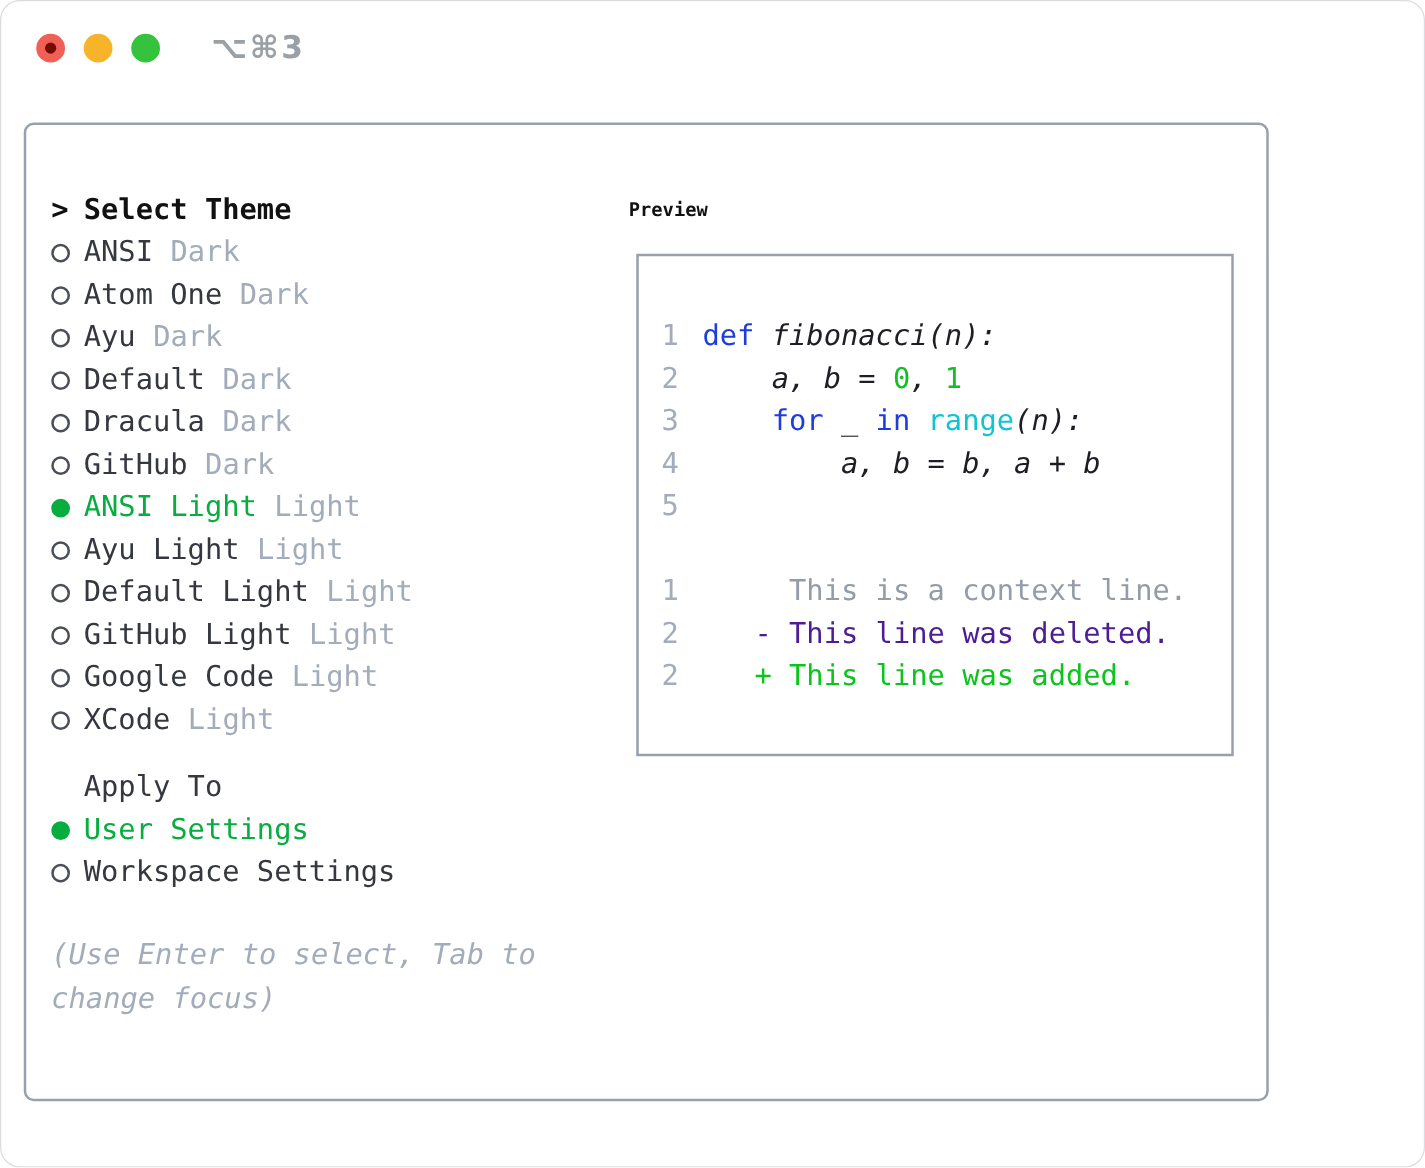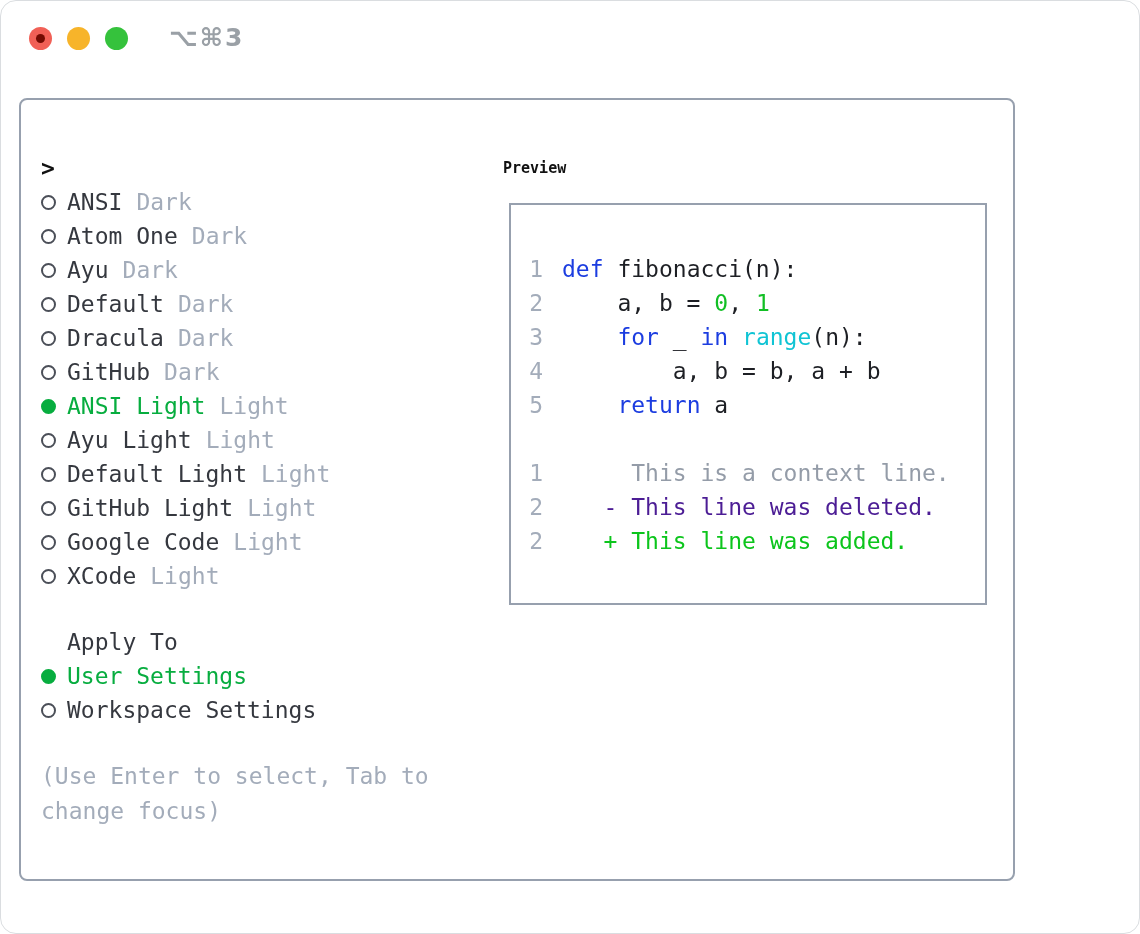--- a/index.html
+++ b/index.html
@@ -56,25 +56,26 @@
   }
   .prompt { font-weight:bold; color:#111111; }
   .hdr    { font-weight:bold; color:#111111; }
   .radio {
     width:15px; height:15px; border-radius:50%;
     border:2px solid #4b4f58; background:transparent;
   }
   .radio.on { background:#07ad3f; border-color:#07ad3f; }
   .row.selected .name { color:#07ad3f; }
   .suffix { color:#a3acba; margin-left:14px; }
-  .applyblock { margin-top:32px; }
+  .applyblock { margin-top:20px; }
   .hint {
     margin-top:32px; width:420px;
     font-size:23px; line-height:35px;
     color:#a3acba;
+    font-style:italic;
   }
   
   .prevhdr {
     position:absolute; left:482px; top:51px;
     height:34px; line-height:34px;
     font-size:15px; font-weight:bold; color:#111111;
   }
   .prevbox {
     position:absolute; left:488px; top:103px;
     width:478px; height:402px;
@@ -85,21 +86,21 @@
   }
   .cl { display:flex; height:34px; font-size:23px; line-height:34px; }
   .ln {
     flex:none; width:14px; text-align:right;
     margin-right:19px; color:#a3acba;
   }
   .code { white-space:pre; color:#1d1f24; }
   .code .kw    { color:#1c3de0; }
   .code .nm    { color:#12bf25; }
   .code .bi    { color:#10c4d4; }
-  .code .plain { color:#1d1f24; }
+  .code .plain { color:#1d1f24;font-style:italic; }
   .code .ctx   { color:#949ca8;margin-top:32px; }
   .code .del   { color:#4c1d95; }
   .code .add   { color:#0cc51c; }
 </style>
 </head>
 <body>
 
 <div class="window">
 
   <div>
@@ -109,20 +110,21 @@
     <span class="tl yellow"></span>
     <span class="tl green"></span>
     <span class="wtitle">⌥⌘3</span>
   </div>
 
   <div class="mainbox">
 
     <div class="leftcol">
       <div class="row">
         <span class="marker prompt">&gt;</span>
+        <span class="hdr">Select Theme</span>
       </div>
       <div id="theme-rows">
           <div class="row"><span class="marker"><span class="radio"></span></span><span class="name">ANSI</span><span class="suffix">Dark</span></div>
           <div class="row"><span class="marker"><span class="radio"></span></span><span class="name">Atom One</span><span class="suffix">Dark</span></div>
           <div class="row"><span class="marker"><span class="radio"></span></span><span class="name">Ayu</span><span class="suffix">Dark</span></div>
           <div class="row"><span class="marker"><span class="radio"></span></span><span class="name">Default</span><span class="suffix">Dark</span></div>
           <div class="row"><span class="marker"><span class="radio"></span></span><span class="name">Dracula</span><span class="suffix">Dark</span></div>
           <div class="row"><span class="marker"><span class="radio"></span></span><span class="name">GitHub</span><span class="suffix">Dark</span></div>
           <div class="row selected"><span class="marker"><span class="radio on"></span></span><span class="name">ANSI Light</span><span class="suffix">Light</span></div>
           <div class="row"><span class="marker"><span class="radio"></span></span><span class="name">Ayu Light</span><span class="suffix">Light</span></div>
@@ -161,21 +163,20 @@
           <div class="cl">
             <span class="ln">3</span>
             <span class="code"><span class="plain">    </span><span class="kw">for</span><span class="plain"> _ </span><span class="kw">in</span><span class="plain"> </span><span class="bi">range</span><span class="plain">(n):</span></span>
           </div>
           <div class="cl">
             <span class="ln">4</span>
             <span class="code"><span class="plain">        a, b = b, a + b</span></span>
           </div>
           <div class="cl">
             <span class="ln">5</span>
-            <span class="code"><span class="plain">    </span><span class="kw">return</span><span class="plain"> a</span></span>
           </div>
           <div class="cl">
             <span class="ln"></span>
             <span class="code"></span>
           </div>
           <div class="cl">
             <span class="ln">1</span>
             <span class="code"><span class="ctx">     This is a context line.</span></span>
           </div>
           <div class="cl">

